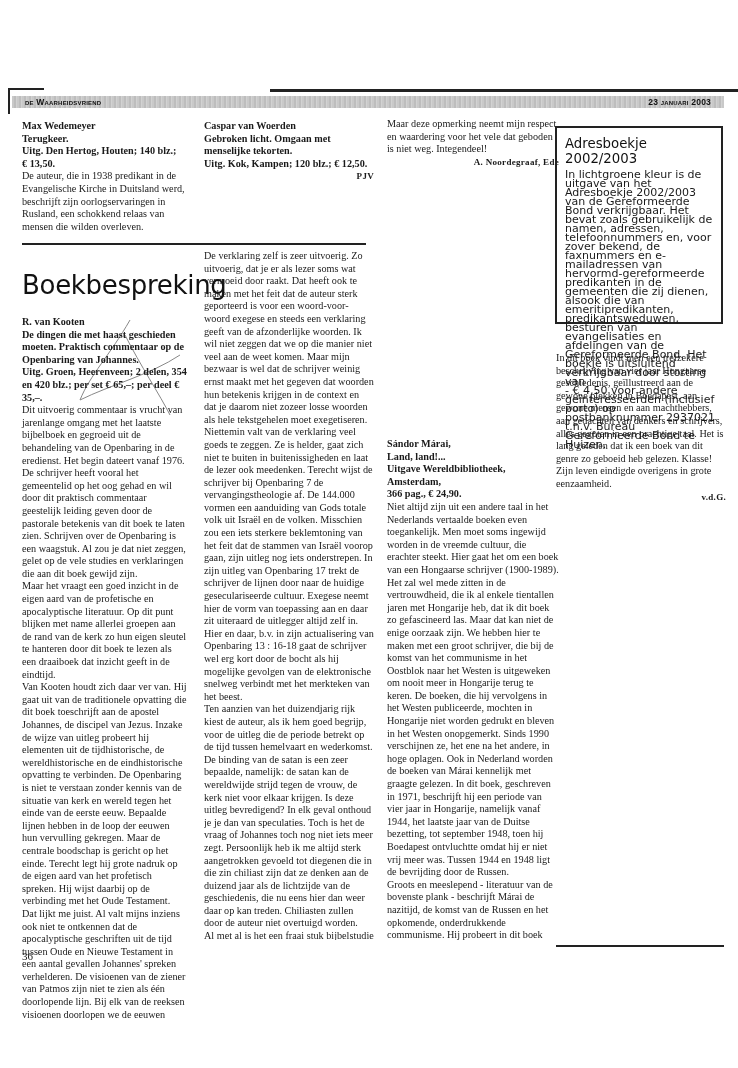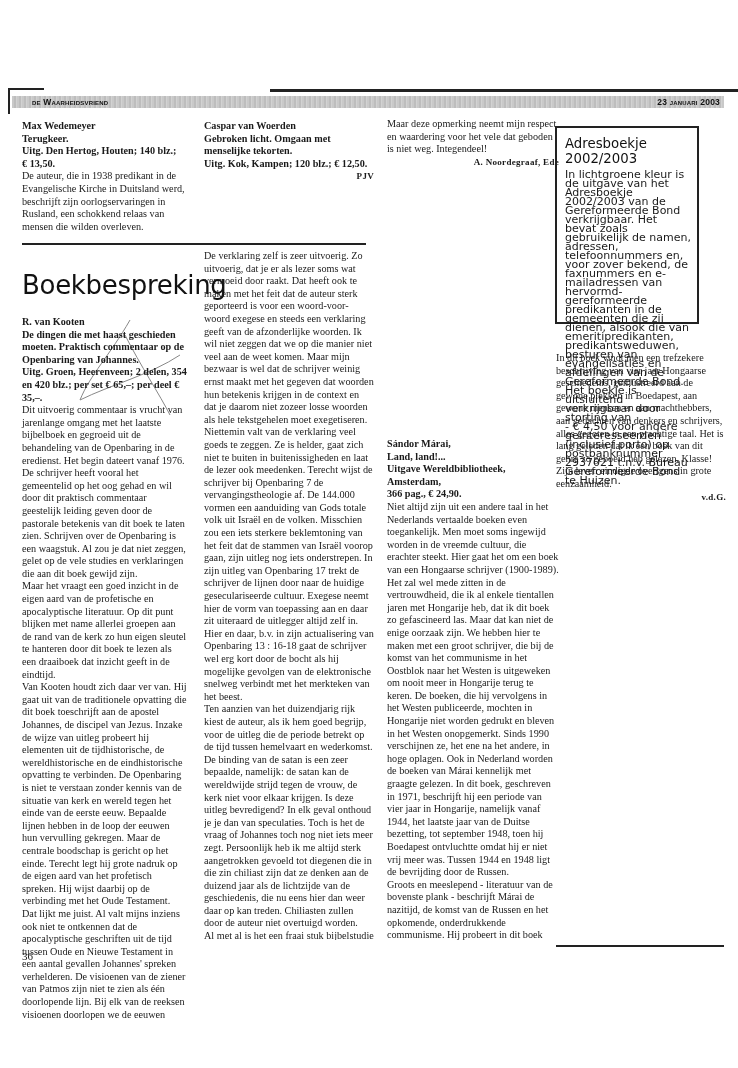--- a/index.html
+++ b/index.html
@@ -5,34 +5,34 @@
   html, body { margin: 0; padding: 0; background: #ffffff; }
   body { width: 738px; height: 1068px; position: relative; overflow: hidden;
          font-family: "Liberation Serif", "DejaVu Serif", serif; color: #1a1a1a; }
   .frame-top-left { position: absolute; left: 8px; top: 88px; width: 36px; height: 2px; background: #222; }
   .frame-left { position: absolute; left: 8px; top: 88px; width: 2px; height: 26px; background: #222; }
   .frame-top-right { position: absolute; left: 270px; top: 89px; width: 468px; height: 3px; background: #222; }
   .masthead { position: absolute; left: 12px; top: 96px; width: 712px; height: 12px;
               background: repeating-linear-gradient(90deg, #c9c9c9 0 2px, #bdbdbd 2px 4px, #d2d2d2 4px 5px);
               display: flex; justify-content: space-between; align-items: center; }
   .masthead span { font-family: "Liberation Sans", "DejaVu Sans", sans-serif; font-size: 8.5px; font-weight: bold;
-                   letter-spacing: 0.2px; color: #111; padding: 0 4px; font-variant: small-caps; margin-left: 16px; }
+                   letter-spacing: 0.2px; color: #111; padding: 0 13px; font-variant: small-caps; }
   .col { position: absolute; font-size: 10.2px; line-height: 12.6px; }
   .col p { margin: 0; text-align: left; }
   .bold { font-weight: bold; }
   .c1 { left: 22px; width: 165px; }
   .c2 { left: 204px; width: 170px; }
   .c3 { left: 375px; width: 172px; margin-left: 12px; }
   .c4 { left: 556px; width: 170px; }
   .sig { text-align: right !important; font-weight: bold; font-size: 9px; letter-spacing: 0.3px; }
   .rule { position: absolute; height: 2px; background: #222; }
   .heading { position: absolute; left: 22px; top: 253px; font-family: "DejaVu Sans", sans-serif;
              font-size: 26px; letter-spacing: -0.3px; color: #111; font-weight: normal; }
   .page-num { position: absolute; left: 22px; top: 950px; font-size: 11px; }
-  .box { position: absolute; left: 555px; top: 126px; width: 144px; height: 198px; border: 2px solid #222;
+  .box { position: absolute; left: 555px; top: 126px; width: 168px; height: 198px; border: 2px solid #222;
          padding: 8px 6px 6px 8px; box-sizing: border-box; font-family: "DejaVu Sans", sans-serif; }
   .box h2 { margin: 0 0 4px 0; font-size: 13.3px; font-weight: normal; color: #111; }
   .box p { margin: 0; font-size: 11px; line-height: 9px; }
   .scribble { position: absolute; left: 70px; top: 315px; pointer-events: none; }
 </style>
 </head>
 <body>
 
 <div class="frame-top-left"></div>
 <div class="frame-left"></div>

